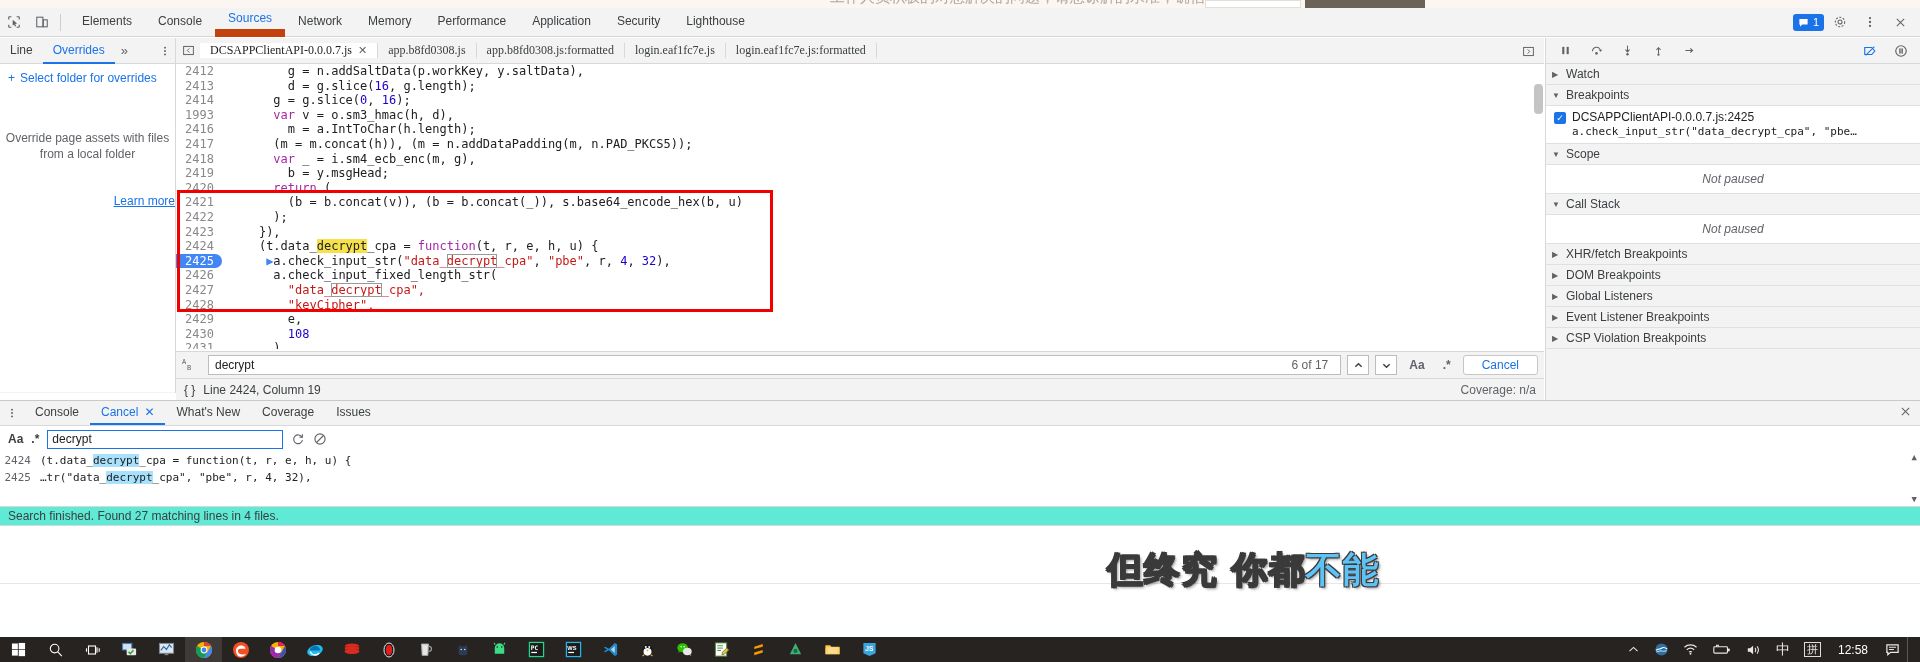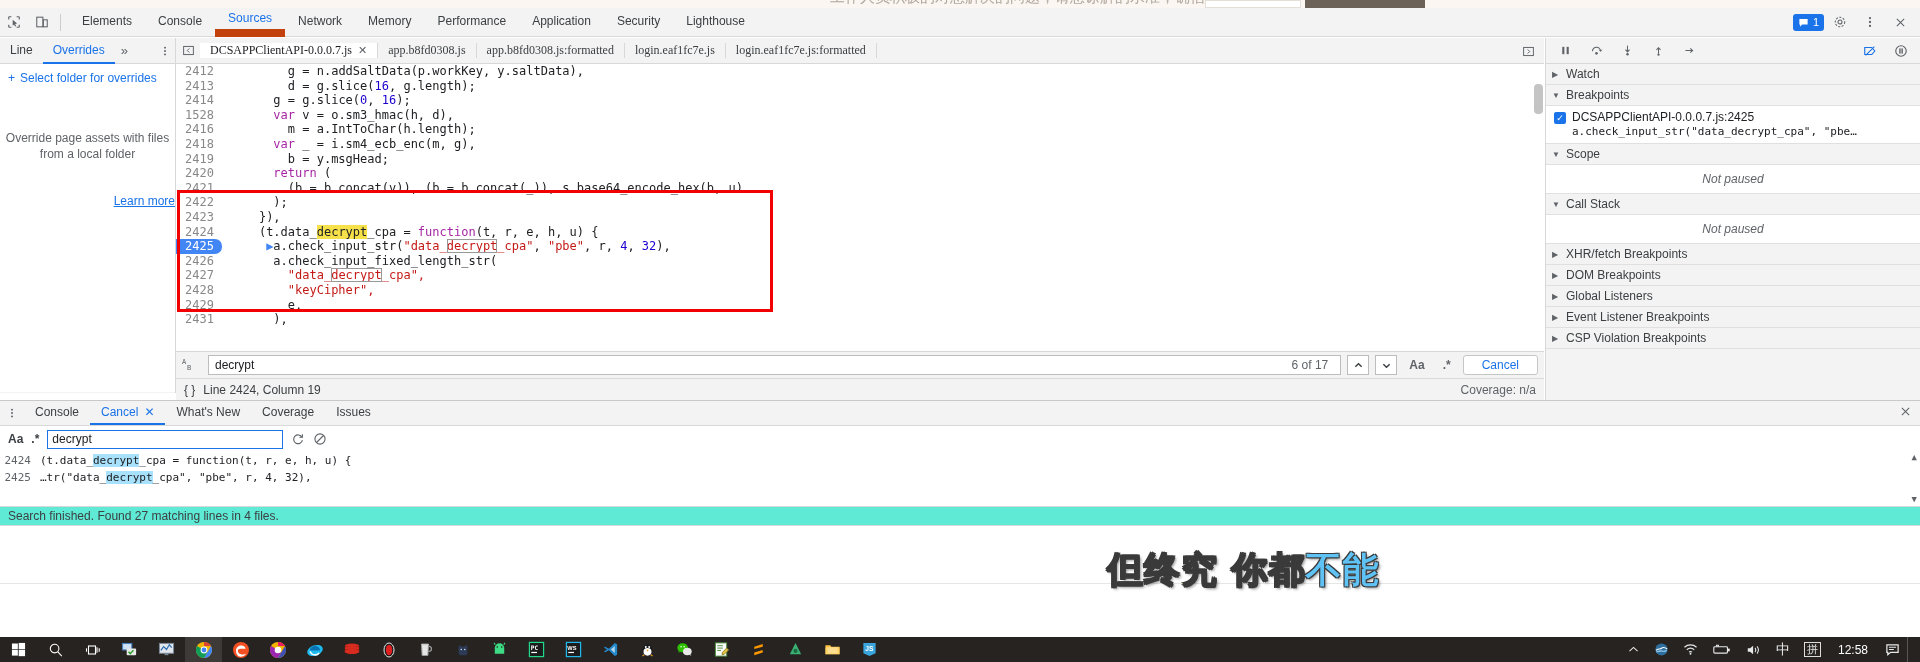--- a/index.html
+++ b/index.html
@@ -408,34 +408,36 @@
             </svg>
         </div>
       </div>
     </div>
 
     <div class="code-wrap">
       <div id="code-lines">
           <div class="code-line"><div class="ln">2412</div><div class="ctext">        <span>g = </span><span>n</span><span>.addSaltData(p.workKey, y.saltData),</span></div></div>
           <div class="code-line"><div class="ln">2413</div><div class="ctext">        <span>d = g.slice(</span><span class="num">16</span><span>, g.length);</span></div></div>
           <div class="code-line"><div class="ln">2414</div><div class="ctext">      <span>g = g.slice(</span><span class="num">0</span><span>, </span><span class="num">16</span><span>);</span></div></div>
-          <div class="code-line"><div class="ln">1528</div><div class="ctext">      <span class="kw">var </span><span>v = o.sm3_hmac(h, d),</span></div></div>
+          <div class="code-line"><div class="ln">1993</div><div class="ctext">      <span class="kw">var </span><span>v = o.sm3_hmac(h, d),</span></div></div>
           <div class="code-line"><div class="ln">2416</div><div class="ctext">        <span>m = a.IntToChar(h.length);</span></div></div>
+          <div class="code-line"><div class="ln">2417</div><div class="ctext">      <span>(m = m.concat(h)), (m = n.addDataPadding(m, n.PAD_PKCS5));</span></div></div>
           <div class="code-line"><div class="ln">2418</div><div class="ctext">      <span class="kw">var </span><span>_ = i.sm4_ecb_enc(m, g),</span></div></div>
           <div class="code-line"><div class="ln">2419</div><div class="ctext">        <span>b = y.msgHead;</span></div></div>
           <div class="code-line"><div class="ln">2420</div><div class="ctext">      <span class="kw">return </span><span>(</span></div></div>
           <div class="code-line"><div class="ln">2421</div><div class="ctext">        <span>(b = b.concat(v)), (b = b.concat(_)), s.base64_encode_hex(b, u)</span></div></div>
           <div class="code-line"><div class="ln">2422</div><div class="ctext">      <span>);</span></div></div>
           <div class="code-line"><div class="ln">2423</div><div class="ctext">    <span>}),</span></div></div>
           <div class="code-line"><div class="ln">2424</div><div class="ctext">    <span>(t.data_</span><span class="hl">decrypt</span><span>_cpa = </span><span class="kw">function</span><span>(t, r, e, h, u) {</span></div></div>
           <div class="code-line exec"><div class="ln">2425</div><div class="ctext">     <span class="bp-arrow">▶</span><span>a.</span><span>check_input_str(</span><span class="str">"data_</span><span class="str occ">decrypt</span><span class="str">_cpa"</span><span>, </span><span class="str">"pbe"</span><span>, r, </span><span class="num">4</span><span>, </span><span class="num">32</span><span>),</span></div></div>
           <div class="code-line"><div class="ln">2426</div><div class="ctext">      <span>a.check_input_fixed_length_str(</span></div></div>
           <div class="code-line"><div class="ln">2427</div><div class="ctext">        <span class="str">"data_</span><span class="str occ">decrypt</span><span class="str">_cpa",</span></div></div>
           <div class="code-line"><div class="ln">2428</div><div class="ctext">        <span class="str">"keyCipher",</span></div></div>
           <div class="code-line"><div class="ln">2429</div><div class="ctext">        <span>e,</span></div></div>
+          <div class="code-line"><div class="ln">2430</div><div class="ctext">        <span class="num">108</span></div></div>
           <div class="code-line"><div class="ln">2431</div><div class="ctext">      <span>),</span></div></div>
         </div>
       <div class="code-scroll"></div>
     </div>
   </div>
 
   <div class="red-box"></div>
 
   <div class="findbar">
     <div class="find-ic">

